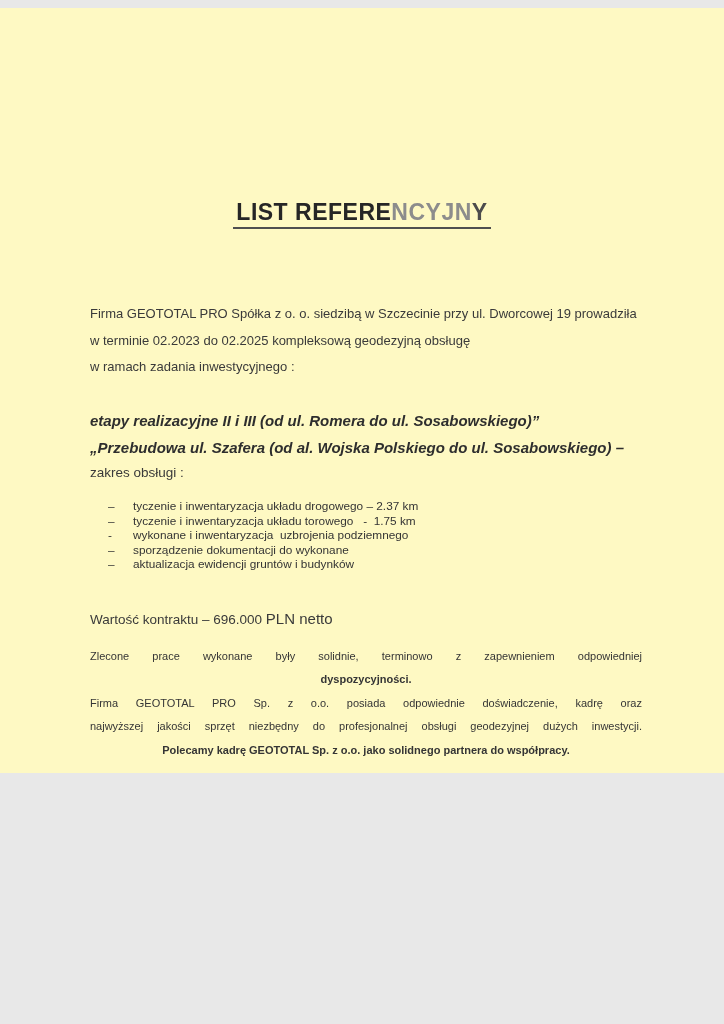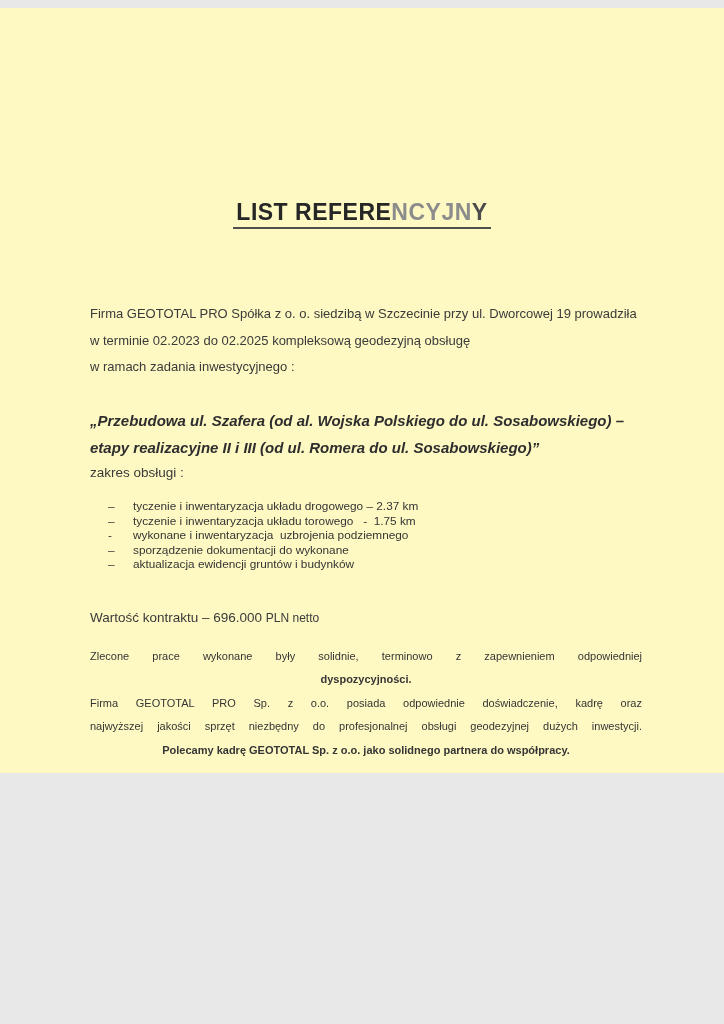--- a/index.html
+++ b/index.html
@@ -53,21 +53,21 @@
     color:#343434;
   }
   .scope-item{display:flex;}
   .scope-dash{width:25px;flex:0 0 25px;text-align:left;}
   .scope-text{white-space:pre-wrap;}
   
   .contract{
     position:absolute;top:602px;left:90px;
     font-size:13.5px;white-space:pre;
   }
-  .contract-suffix{font-size:12px;}
+  .contract-suffix{font-size:15px;}
   
   .closing{
     position:absolute;top:637px;left:90px;width:552px;
     font-size:11px;line-height:23.4px;
     color:#353535;
   }
   .line-justify{text-align:justify;text-align-last:justify;}
   .line-normal{text-align:center;font-weight:bold;}
   
   .stamp{
@@ -101,22 +101,22 @@
     <span class="title-underline"><span class="t-dark">LIST REFERE</span><span class="t-gray">NCYJN</span><span class="t-mid">Y</span></span>
   </div>
 
   <div class="intro">
     <div>Firma GEOTOTAL PRO Spółka z o. o. siedzibą w Szczecinie przy ul. Dworcowej 19 prowadziła</div>
     <div>w terminie 02.2023 do 02.2025 kompleksową geodezyjną obsługę</div>
     <div>w ramach zadania inwestycyjnego :</div>
   </div>
 
   <div class="project">
+    <div>etapy realizacyjne II i III (od ul. Romera do ul. Sosabowskiego)”</div>
     <div>„Przebudowa ul. Szafera (od al. Wojska Polskiego do ul. Sosabowskiego) –</div>
-    <div>etapy realizacyjne II i III (od ul. Romera do ul. Sosabowskiego)”</div>
   </div>
 
   <div class="scope-label">zakres obsługi :</div>
 
   <div class="scope-list">
     <div class="scope-item">
       <span class="scope-dash">–</span>
       <span class="scope-text">tyczenie i inwentaryzacja układu drogowego – 2.37 km</span>
     </div>
     <div class="scope-item">

